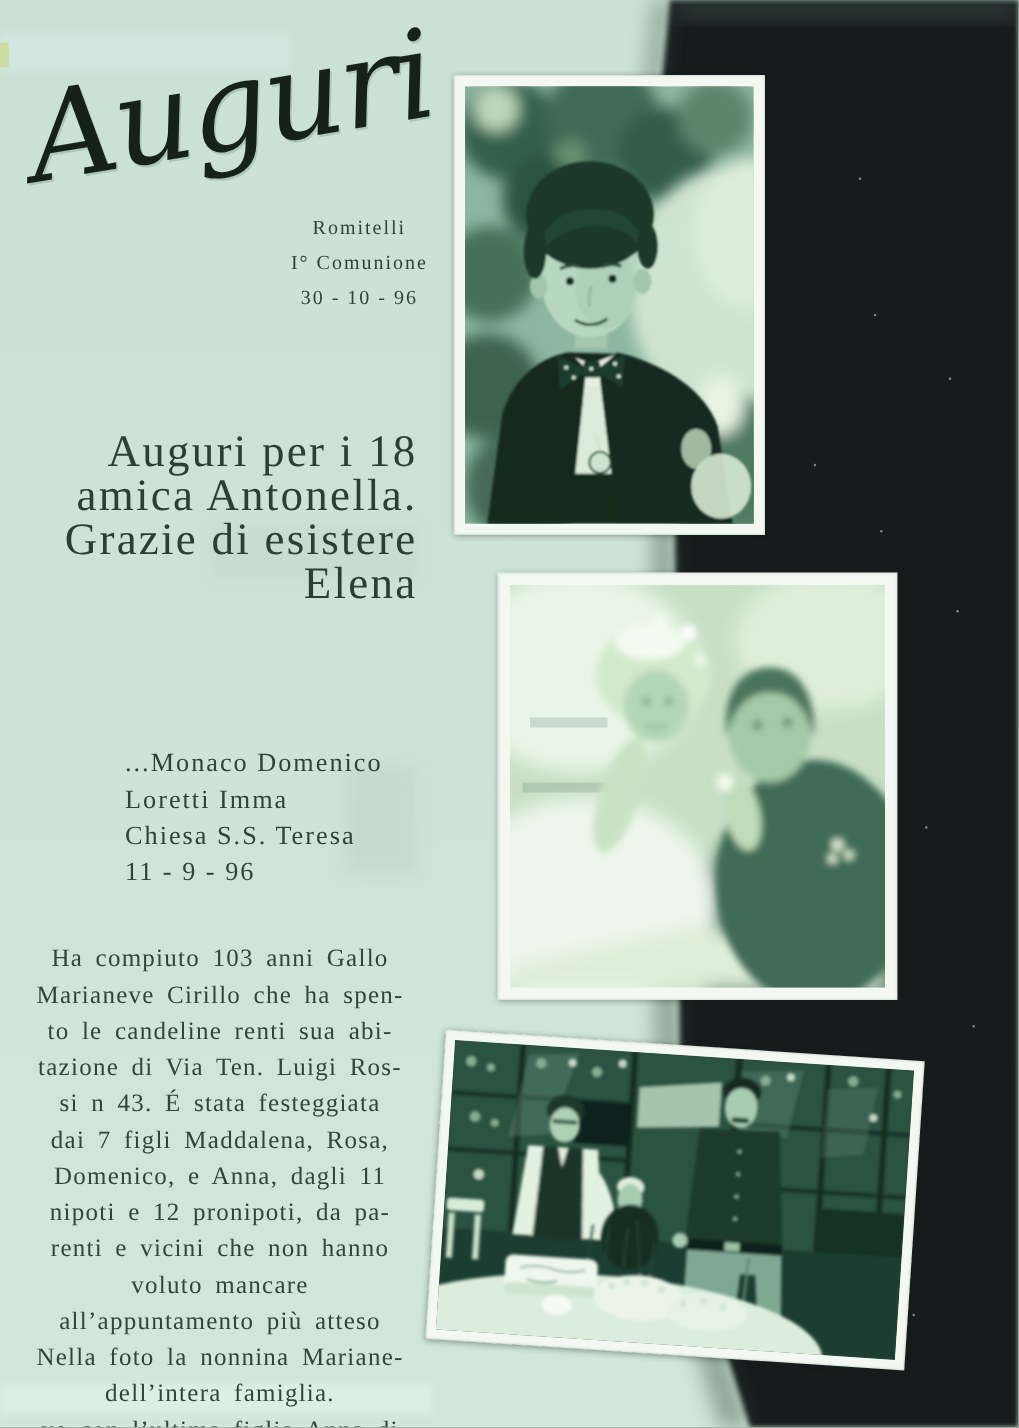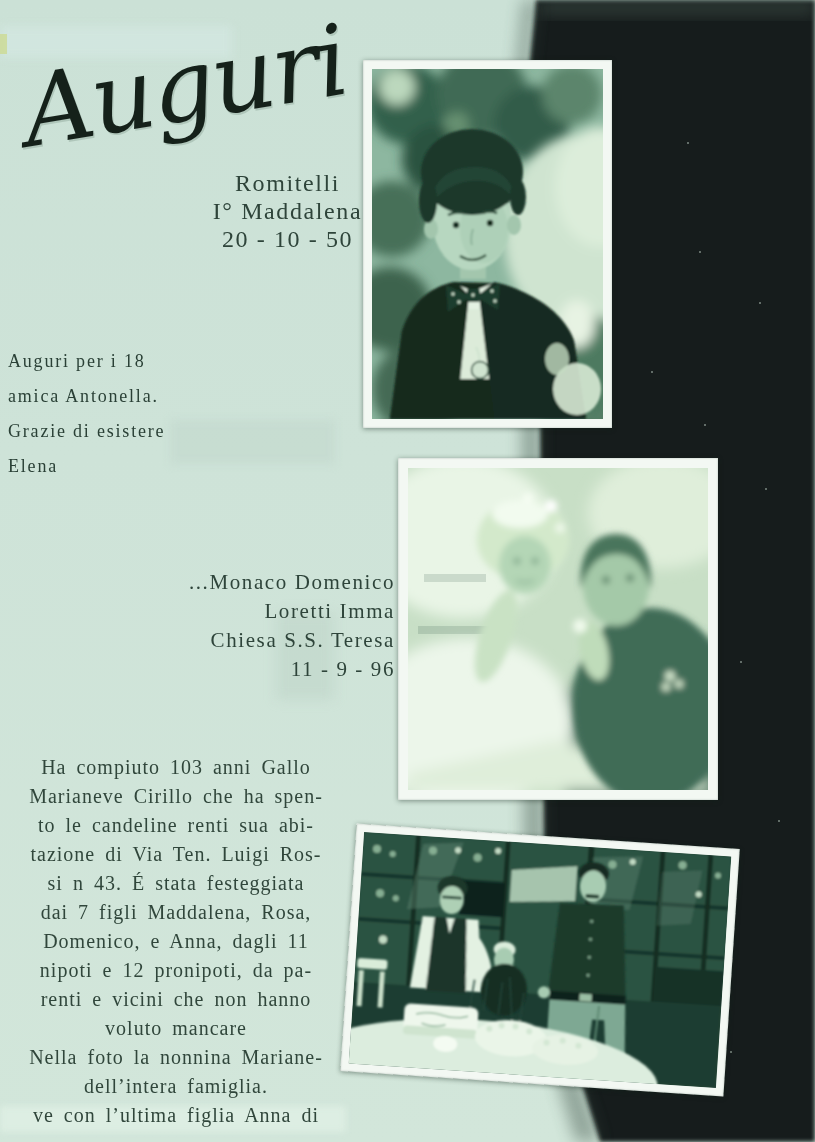--- a/index.html
+++ b/index.html
@@ -10,26 +10,26 @@
   }
   .dark-svg{position:absolute;left:0;top:0;width:815px;height:1142px;pointer-events:none;}
   .title{
     position:absolute;left:-4px;top:6px;width:380px;height:180px;margin:0;
     font-family:"DejaVu Serif",serif;font-style:italic;font-weight:500;
     font-size:98px;line-height:160px;text-align:center;color:#15211a;
     transform:rotate(-9.5deg);letter-spacing:-2px;
     text-shadow:1px 2px 0 rgba(90,120,105,0.25);
   }
   .textline{display:block;}
-  .caption{position:absolute;color:#2e443a;font-size:24px;line-height:28px;letter-spacing:1.6px;}
+  .caption{position:absolute;color:#2e443a;font-size:16px;line-height:28px;letter-spacing:1.6px;}
   .caption-communion{left:195px;top:169px;width:185px;text-align:center;}
-  .caption-wedding{left:100px;top:568px;width:295px;text-align:right;line-height:29px;font-size:21px;}
+  .caption-wedding{left:100px;top:596px;width:295px;line-height:29px;font-size:21px;}
   .message{
-    position:absolute;left:8px;top:344px;width:312px;text-align:left;
-    color:#2a4036;font-size:18px;line-height:35px;letter-spacing:1.8px;font-weight:500;
+    position:absolute;left:22px;top:344px;width:312px;text-align:right;
+    color:#2a4036;font-size:36px;line-height:35px;letter-spacing:1.8px;font-weight:500;
   }
   .article{
     position:absolute;left:17px;top:753px;width:318px;text-align:center;
     color:#30463b;font-size:20px;line-height:29px;letter-spacing:1px;word-spacing:4px;
   }
   figure.photo{margin:0;position:absolute;background:#f3f8f3;
     box-shadow:0 1px 5px rgba(15,35,25,0.45), inset 0 0 2px rgba(30,60,45,0.35);}
   .photo svg{display:block;}
   .photo1{left:363px;top:60px;width:231px;height:350px;padding:9px;}
   .photo2{left:398px;top:458px;width:300px;height:322px;padding:10px;}
@@ -77,22 +77,22 @@
   <div class="ghost ghost-top"></div>
   <div class="ghost ghost-mid1"></div>
   <div class="ghost ghost-mid2"></div>
   <div class="ghost ghost-bottom"></div>
   <div class="corner-mark"></div>
 
   <h1 class="title">Auguri</h1>
 
   <div class="caption caption-communion">
     <span class="textline">Romitelli</span>
-    <span class="textline">I° Maddalena</span>
-    <span class="textline">20 - 10 - 50</span>
+    <span class="textline">I° Comunione</span>
+    <span class="textline">30 - 10 - 96</span>
   </div>
 
   <figure class="photo photo1">
     <svg width="231" height="350" viewBox="0 0 231 350" preserveAspectRatio="none">
       <defs>
         <filter id="p1b" x="-40%" y="-40%" width="180%" height="180%">
             <feGaussianBlur stdDeviation="6"></feGaussianBlur>
           </filter>
         <filter id="p1s" x="-20%" y="-20%" width="140%" height="140%">
             <feGaussianBlur stdDeviation="0.8"></feGaussianBlur>
@@ -230,20 +230,21 @@
     <span class="textline">Ha compiuto 103 anni Gallo</span>
     <span class="textline">Marianeve Cirillo che ha spen-</span>
     <span class="textline">to le candeline renti sua abi-</span>
     <span class="textline">tazione di Via Ten. Luigi Ros-</span>
     <span class="textline">si n 43. É stata festeggiata</span>
     <span class="textline">dai 7 figli Maddalena, Rosa,</span>
     <span class="textline">Domenico, e Anna, dagli 11</span>
     <span class="textline">nipoti e 12 pronipoti, da pa-</span>
     <span class="textline">renti e vicini che non hanno</span>
     <span class="textline">voluto mancare</span>
+    <span class="textline">all’appuntamento più atteso</span>
     <span class="textline">Nella foto la nonnina Mariane-</span>
     <span class="textline">dell’intera famiglia.</span>
     <span class="textline">ve con l’ultima figlia Anna di</span>
 
   </div>
 
   <figure class="photo photo3">
     <svg width="368" height="232" viewBox="0 0 368 232" preserveAspectRatio="none">
       <defs>
         <filter id="p3" x="-20%" y="-20%" width="140%" height="140%">

